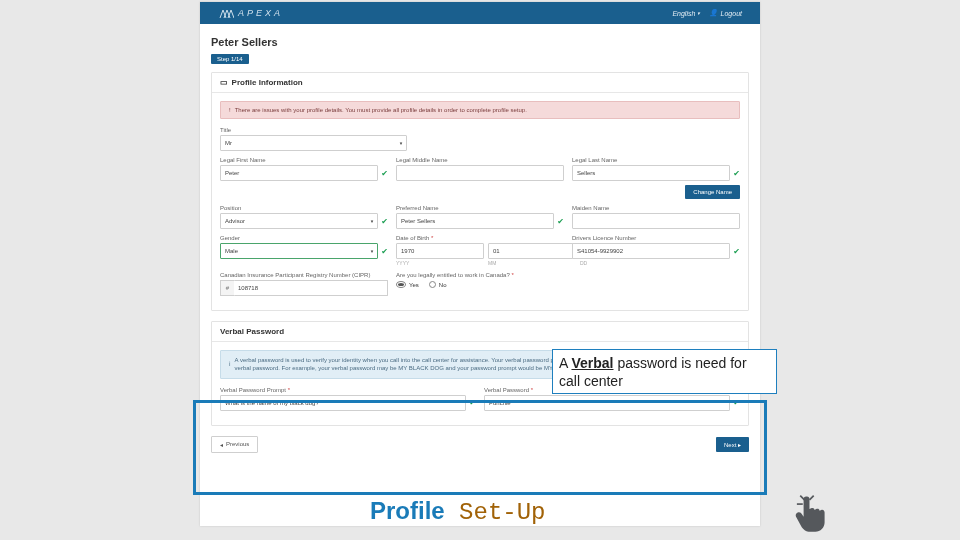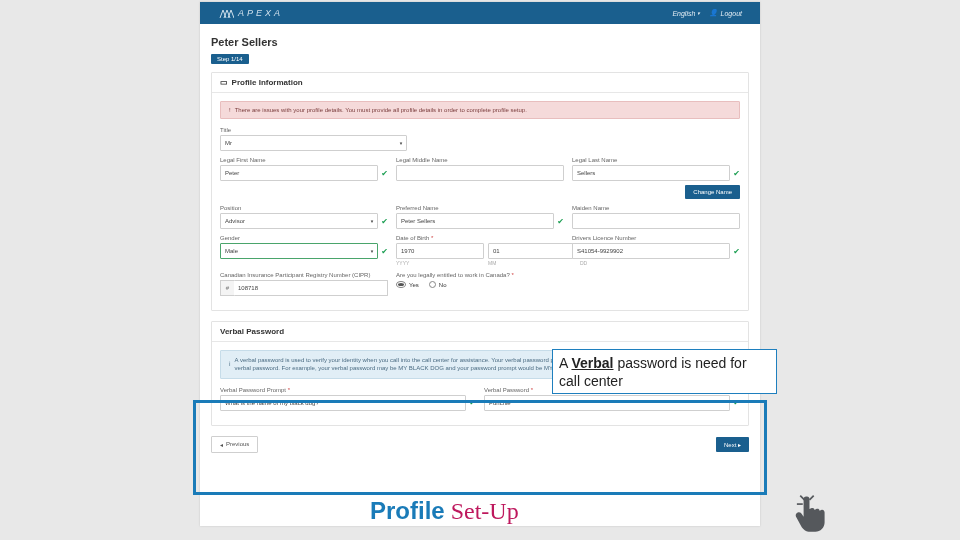--- a/index.html
+++ b/index.html
@@ -41,21 +41,21 @@
   .radio-opt{display:flex;align-items:center;gap:3px;}
   .radio-dot{width:7px;height:7px;border:1px solid #888;border-radius:50%;display:inline-block;position:relative;}
   .radio-dot.sel::after{content:"";position:absolute;inset:1px;background:#555;border-radius:50%;}
   
   .vp-highlight{position:absolute;left:193px;top:400px;width:574px;height:95px;border:3px solid #1a7bb8;pointer-events:none;}
   .vp-label-box{position:absolute;left:552px;top:349px;width:225px;height:45px;background:#fff;border:1px solid #1e7fbe;padding:4px 6px;font-size:14px;color:#222;line-height:1.3;z-index:20;}
   .footer-row{display:flex;justify-content:space-between;align-items:center;margin-top:6px;}
   .next-wrap{position:relative;}
   .cursor-ic{position:absolute;left:795px;top:494px;width:34px;height:42px;color:#55585c;}
   .page-title{position:absolute;left:370px;top:497px;font-size:24px;font-family:'Arial Black',Arial,sans-serif;font-weight:900;color:#1a7bb8;}
-  .page-title .thin{color:#be185d;font-weight:400;font-family:Liberation Serif, serif;}
+  .page-title .thin{color:#a16207;font-weight:400;font-family:Liberation Mono, monospace;}
   .chev{font-size:5px;}
 </style>
 </head>
 <body>
 
 <div class="app-frame">
 
   <div class="top-bar">
     <div class="logo">
       <span class="logo-ic">

